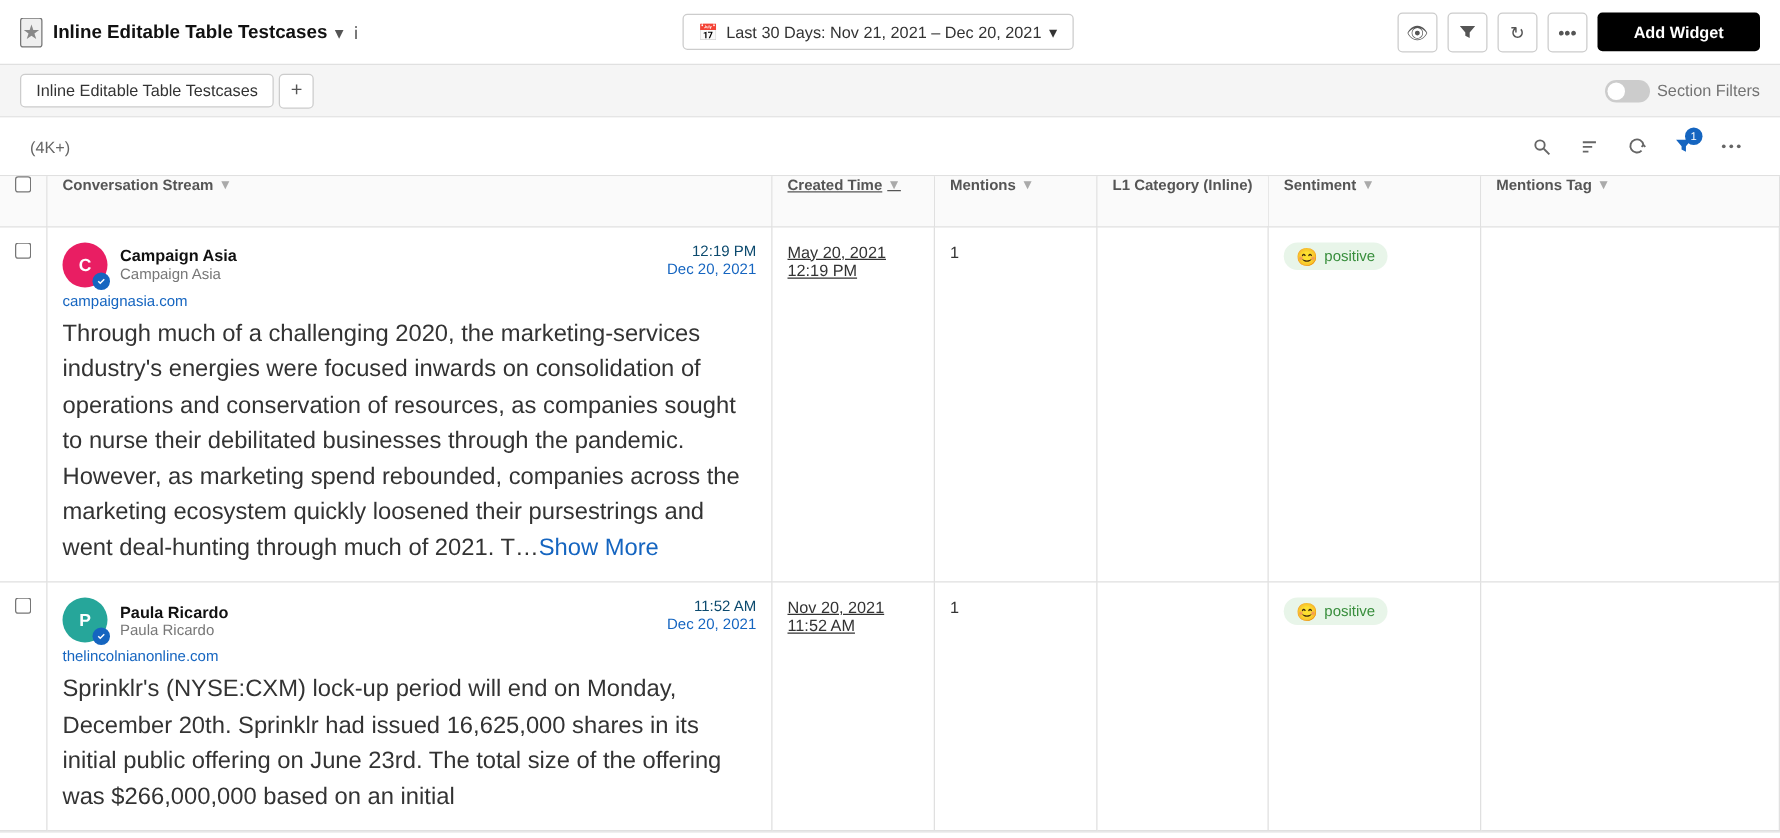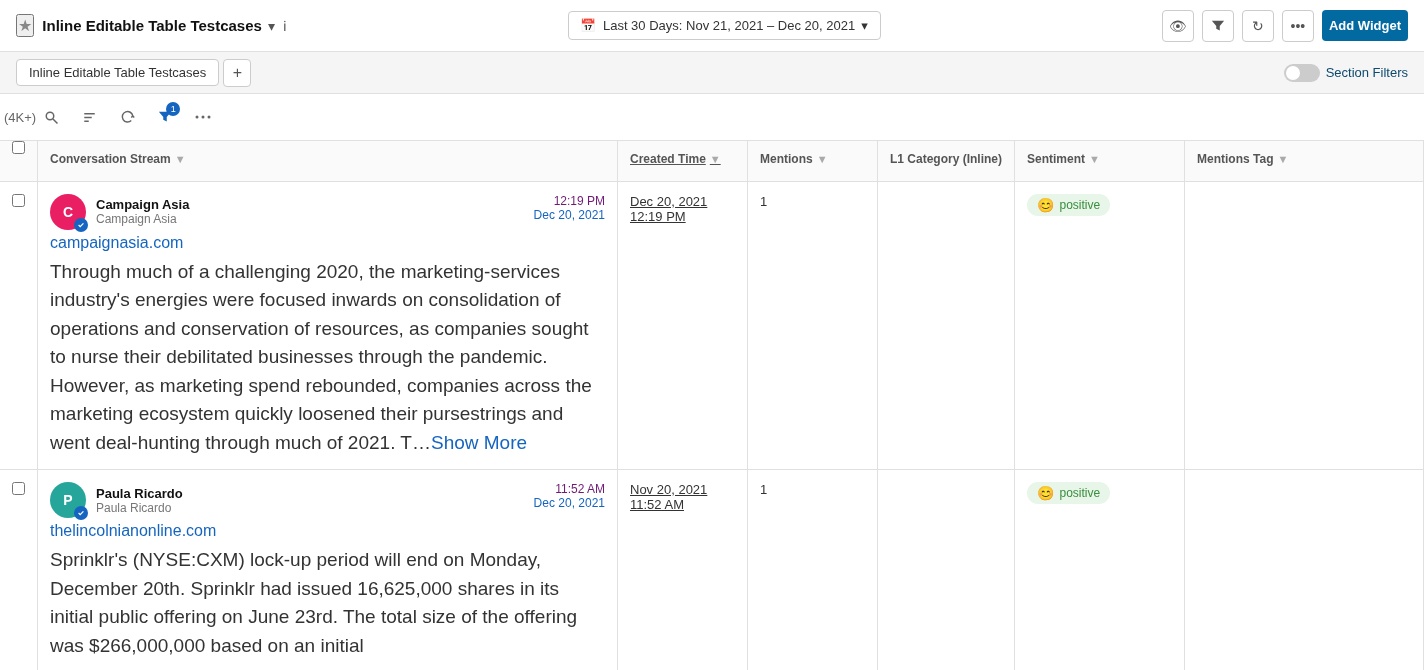--- a/index.html
+++ b/index.html
@@ -28,51 +28,51 @@
     }
     .date-range-btn .cal-icon { color: #555; }
 
     .icon-btn {
       width: 32px; height: 32px; border: 1px solid #ccc; border-radius: 4px;
       background: #fff; cursor: pointer; display: flex; align-items: center; justify-content: center;
       color: #555; font-size: 14px;
     }
 
     .add-widget-btn {
-      background: #0369a1; color: #fff; border: none; border-radius: 4px;
-      padding: 8px 7px; font-size: 13px; font-weight: 600; cursor: pointer;
+      background: #000000; color: #fff; border: none; border-radius: 4px;
+      padding: 8px 29px; font-size: 13px; font-weight: 600; cursor: pointer;
     }
 
     
     .tab-bar {
       display: flex; align-items: center; justify-content: space-between;
       background: #f5f5f5; border-bottom: 1px solid #e0e0e0;
       padding: 0 16px; height: 42px;
     }
     .tab-bar-left { display: flex; align-items: center; gap: 4px; }
     .tab-active {
       background: #fff; border: 1px solid #ccc; border-radius: 4px;
       padding: 5px 12px; font-size: 13px; font-weight: 500; color: #333; cursor: pointer;
     }
     .tab-add-btn {
       width: 28px; height: 28px; border: 1px solid #ccc; border-radius: 4px;
       background: #fff; cursor: pointer; display: flex; align-items: center; justify-content: center;
       font-size: 16px; color: #555;
     }
-    .section-filters { display: flex; align-items: center; gap: 6px; font-size: 13px; color: #0c4a6e; }
+    .section-filters { display: flex; align-items: center; gap: 6px; font-size: 13px; color: #737373; }
     .toggle-switch { width: 36px; height: 18px; background: #ccc; border-radius: 10px; position: relative; cursor: pointer; }
     .toggle-knob { width: 14px; height: 14px; background: #fff; border-radius: 50%; position: absolute; top: 2px; left: 2px; }
 
     
     .table-container {
       background: #fff; margin: 0; padding: 0;
     }
     .table-toolbar {
-      display: flex; align-items: center; justify-content: flex-start;
-      padding: 8px 4px; border-bottom: 1px solid #e0e0e0;
+      display: flex; align-items: center; justify-content: space-between;
+      padding: 8px 24px; border-bottom: 1px solid #e0e0e0;
     }
     .row-count { font-size: 13px; color: #666; }
     .table-toolbar-right { display: flex; align-items: center; gap: 8px; }
     .toolbar-icon-btn {
       width: 30px; height: 30px; border: none; background: transparent;
       cursor: pointer; display: flex; align-items: center; justify-content: center;
       color: #555; font-size: 15px; position: relative;
     }
     .filter-badge {
       position: absolute; top: 0; right: 0; width: 14px; height: 14px;
@@ -84,41 +84,41 @@
     .data-table { width: 100%; border-collapse: collapse; }
     .data-table th, .data-table td {
       border-right: 1px solid #e0e0e0; border-bottom: 1px solid #e0e0e0;
       padding: 0 12px; vertical-align: top;
     }
     .data-table th {
       background: #fafafa; font-weight: 600; font-size: 12px; color: #555;
       height: 40px; white-space: nowrap; position: sticky; top: 0;
       text-align: left;
     }
-    .th-inner { display: flex; align-items: center; gap: 4px; margin-top: 11px; }
+    .th-inner { display: flex; align-items: center; gap: 4px; }
     .sort-icon { color: #aaa; font-size: 11px; }
     .data-table td { padding: 12px; }
     .col-checkbox { width: 36px; padding: 0 8px; text-align: center; }
     .col-conversation { width: 580px; }
     .col-created { width: 130px; text-decoration: underline; }
     .col-mentions { width: 130px; }
     .col-l1 { width: 130px; }
     .col-sentiment { width: 170px; }
     .col-tag { width: auto; }
     .row-header { display: flex; align-items: flex-start; justify-content: space-between; margin-bottom: 4px; }
     .row-left { display: flex; align-items: center; gap: 10px; }
     .avatar { width: 36px; height: 36px; border-radius: 50%; display: flex; align-items: center; justify-content: center; font-weight: 700; font-size: 14px; color: #fff; position: relative; flex-shrink: 0; }
     .avatar-badge { position: absolute; bottom: -2px; right: -2px; width: 14px; height: 14px; border-radius: 50%; background: #1565c0; display: flex; align-items: center; justify-content: center; }
     .avatar-badge svg { width: 8px; height: 8px; fill: #fff; }
     .author-name { font-weight: 600; font-size: 13px; color: #111; }
     .source-name { font-size: 12px; color: #777; }
     .row-time { text-align: right; }
-    .time-main { font-size: 12px; color: #701a75; }
+    .time-main { font-size: 12px; color: #0c4a6e; }
     .time-date { font-size: 12px; color: #1565c0; }
-    .source-url { color: #1565c0; font-size: 16px; margin: 4px 0 6px; display: block; }
+    .source-url { color: #1565c0; font-size: 12px; margin: 4px 0 6px; display: block; }
     .content-text { font-size: 19px; color: #333; line-height: 1.5; }
     .show-more { color: #1565c0; cursor: pointer; }
 
     .sentiment-badge {
       display: inline-flex; align-items: center; gap: 5px;
       background: #e8f5e9; border-radius: 12px; padding: 3px 10px; font-size: 12px; color: #388e3c;
     }
     .sentiment-icon { font-size: 14px; }
 
     
@@ -291,21 +291,21 @@
               <div class="time-main">12:19 PM</div>
               <div class="time-date">Dec 20, 2021</div>
             </div>
           </div>
           <a class="source-url">campaignasia.com</a>
           <div class="content-text">
             <span>Through much of a challenging 2020, the marketing-services industry's energies were focused inwards on consolidation of operations and conservation of resources, as companies sought to nurse their debilitated businesses through the pandemic. However, as marketing spend rebounded, companies across the marketing ecosystem quickly loosened their pursestrings and went deal-hunting through much of 2021.  T…</span><span class="show-more">Show More</span>
           </div>
         </td>
         <td class="col-created">
-          <span>Dec 20, 2021 12:19 PM</span>
+          <span>May 20, 2021 12:19 PM</span>
         </td>
         <td class="col-mentions">
           <span>1</span>
         </td>
         <td class="col-l1"></td>
         <td class="col-sentiment">
           <span class="sentiment-badge">
             <span class="sentiment-icon">😊</span>
             <span>positive</span>
           </span>

